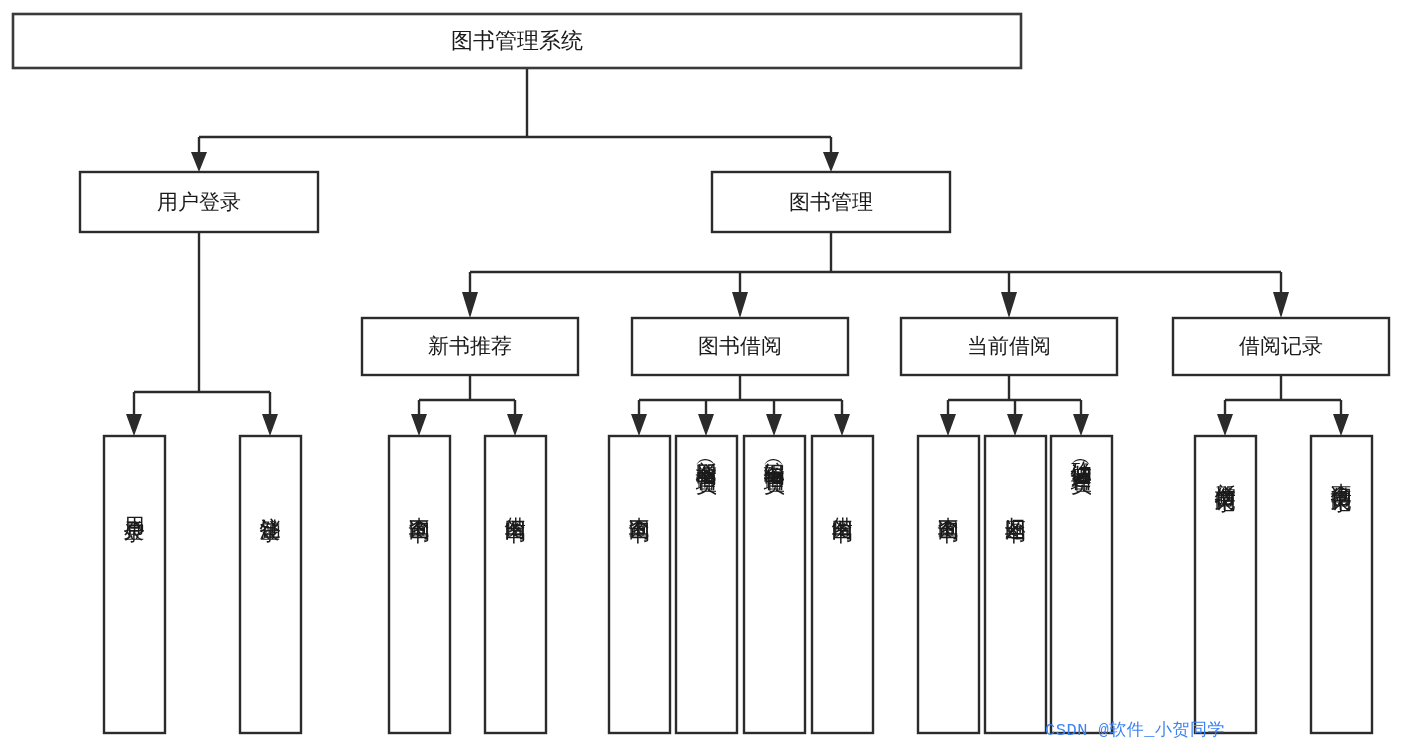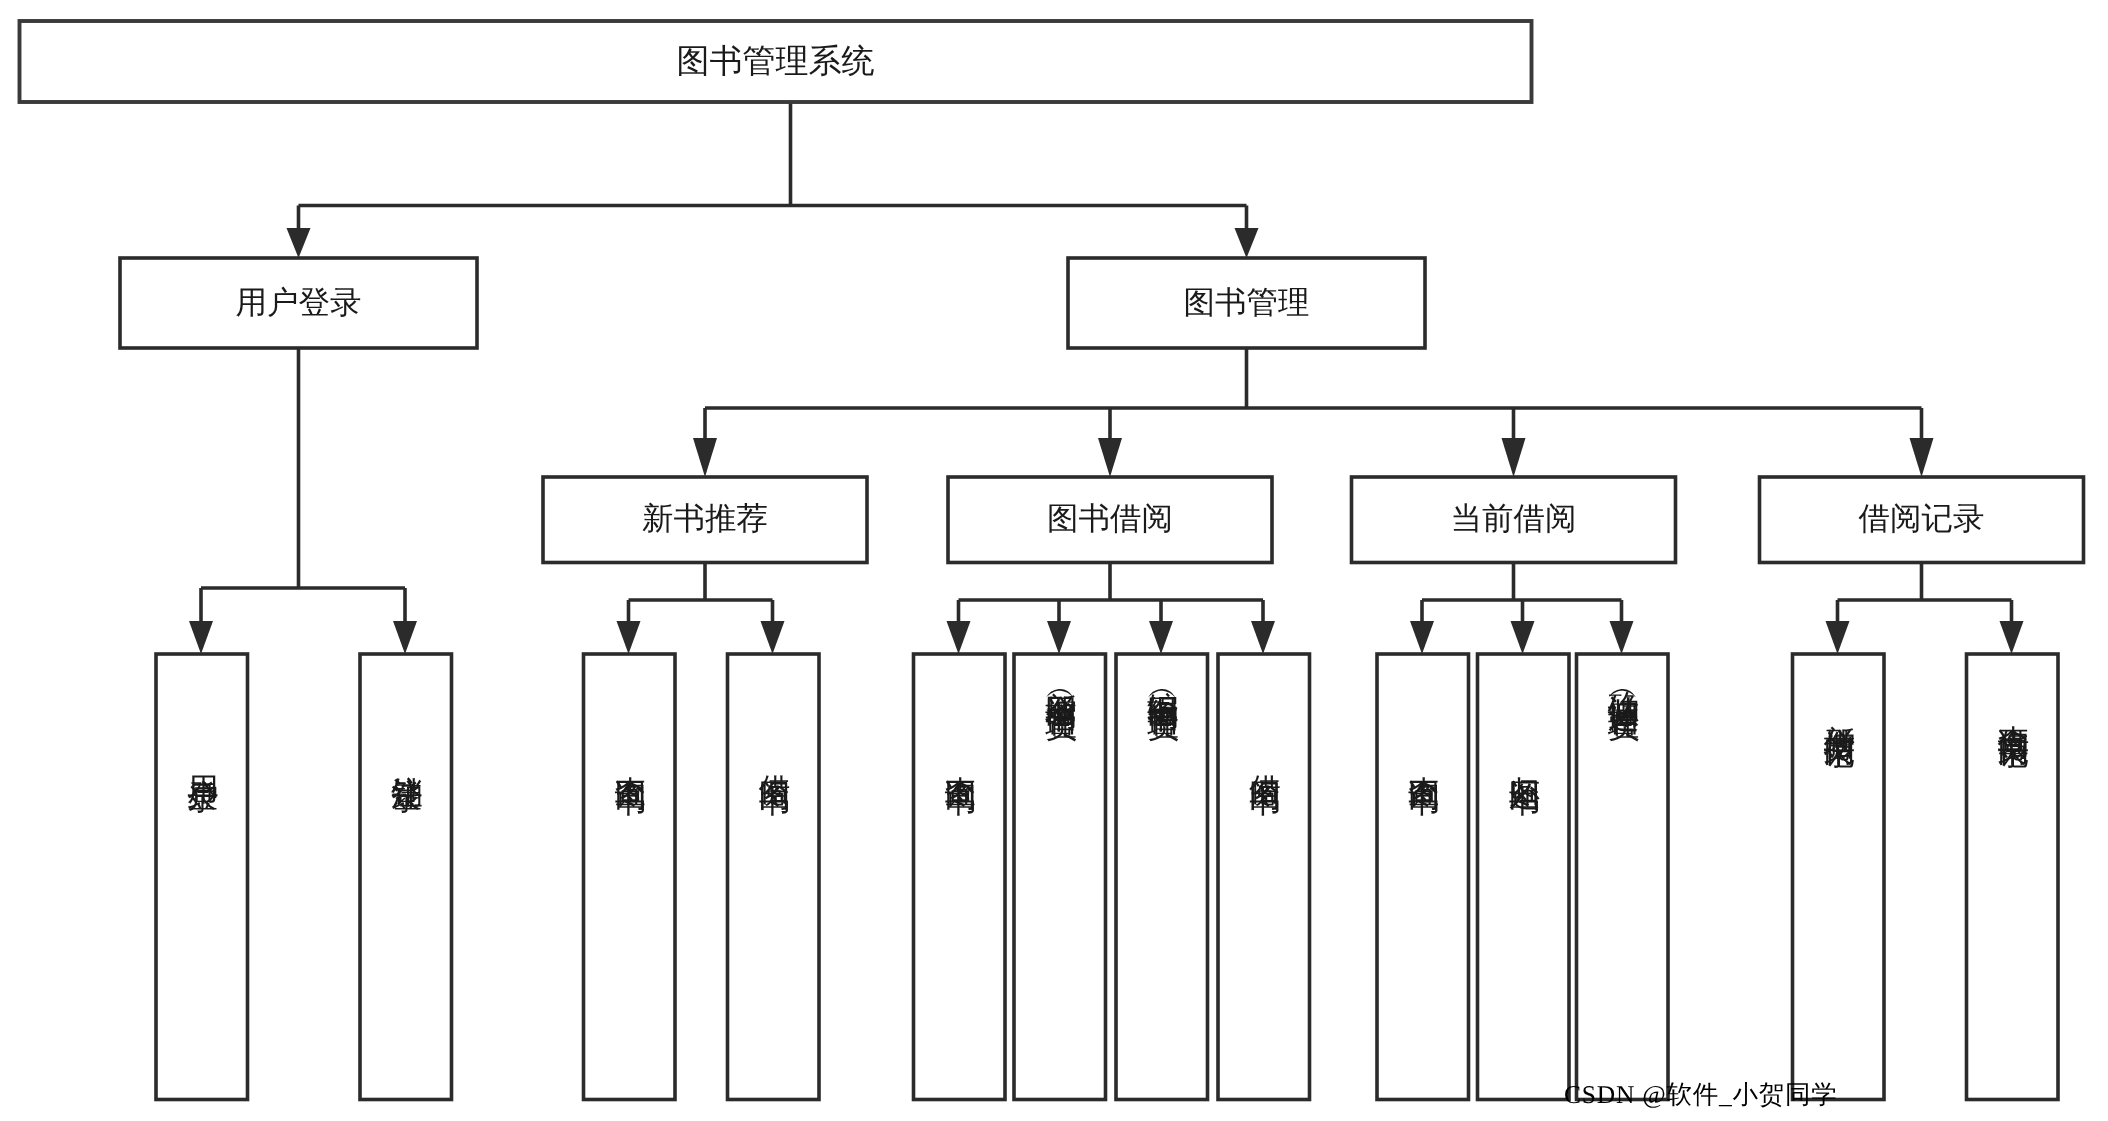--- a/index.html
+++ b/index.html
@@ -74,23 +74,23 @@
     font-size: 21px;
     line-height: 1.22;
     color: #1a1a1a;
     letter-spacing: 2px;
     white-space: nowrap;
   }
   .watermark {
     position: absolute;
     right: 10px;
     bottom: 6px;
-    font-family: Liberation Serif, serif;
+    font-family: Liberation Mono, monospace;
     font-size: 17px;
-    color: #000000;
+    color: #3b82f6;
     letter-spacing: 0.5px;
     white-space: nowrap;
   }
 </style>
 </head>
 <body>
 
 <div id="diagram-root">
 
   <svg class="tree-canvas" viewBox="0 0 1405 747" xmlns="http://www.w3.org/2000/svg">

